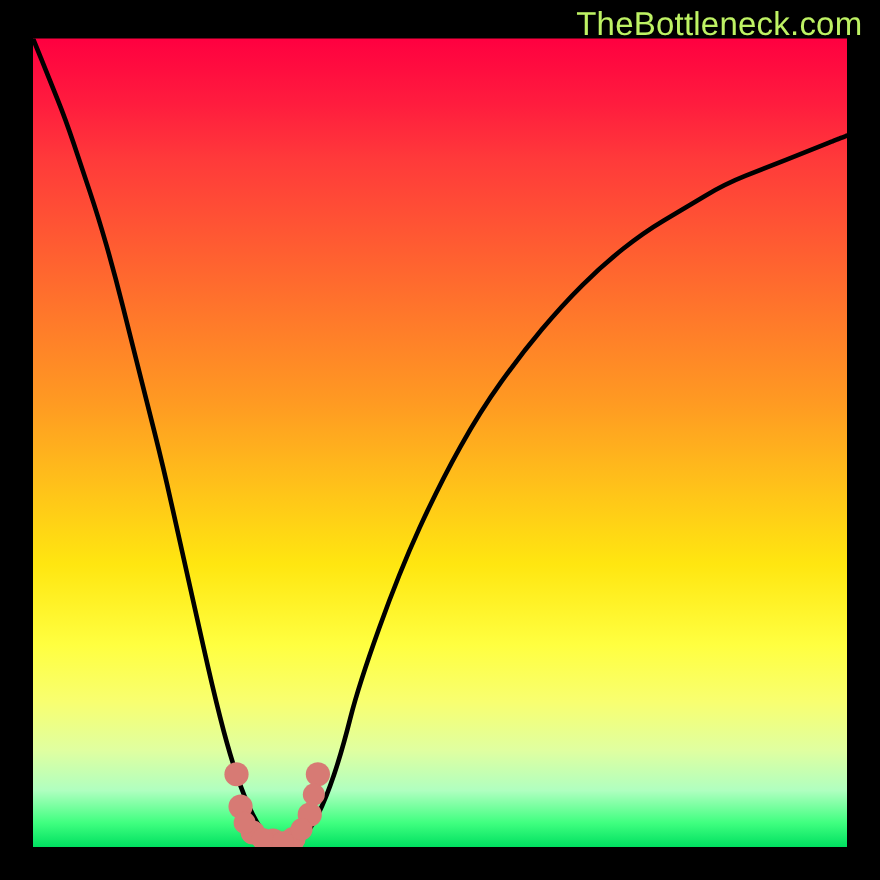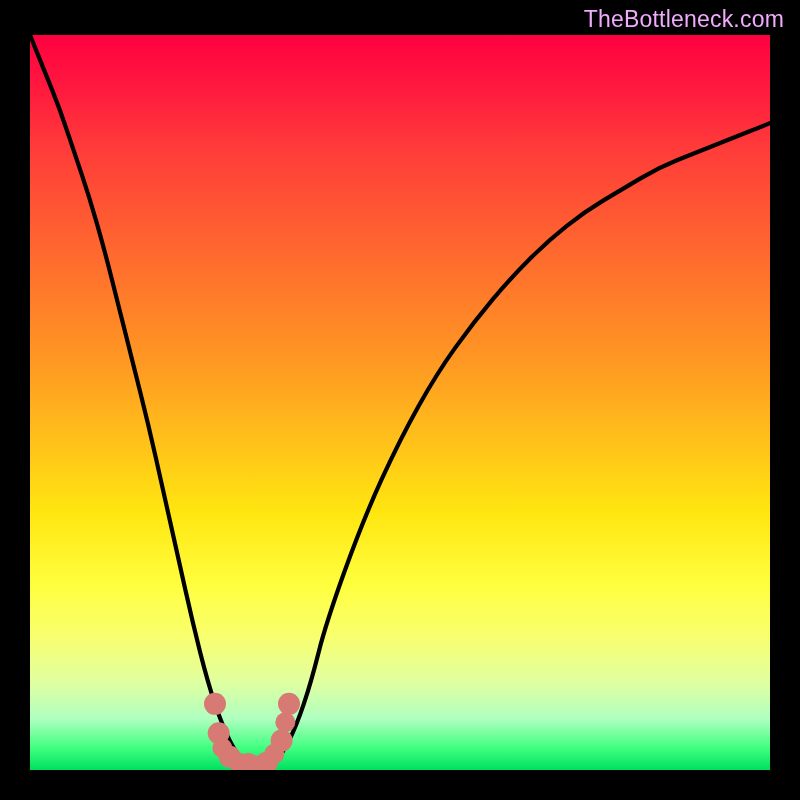--- a/index.html
+++ b/index.html
@@ -31,22 +31,22 @@
       #e0ffa0 88%,
       #b0ffc0 93%,
       #40ff80 97%,
       #00e060 100%
     );
   }
   .watermark {
     position: absolute;
     top: 6px;
     right: 16px;
-    color: #f0abfc;
-    font-size: 23px;
+    color: #bef264;
+    font-size: 30px;
     letter-spacing: 0.2px;
     font-weight: 500;
     z-index: 5;
   }
   svg.curve {
     position: absolute;
     left: 0; top: 0;
     width: 740px;
     height: 735px;
     z-index: 2;

